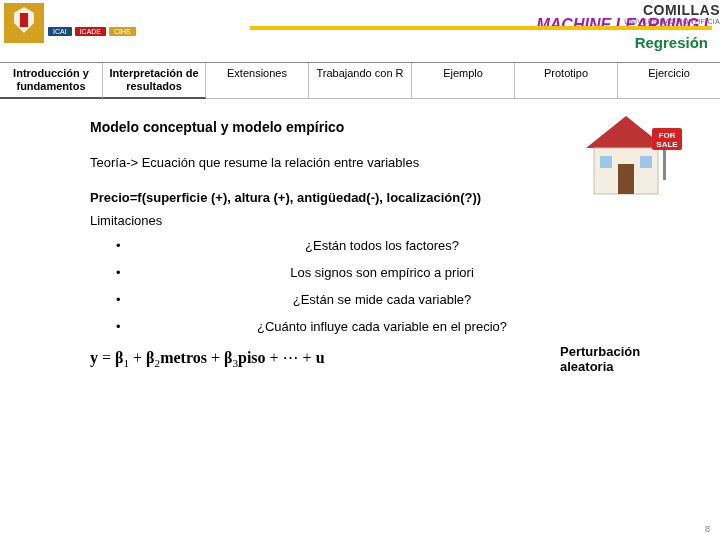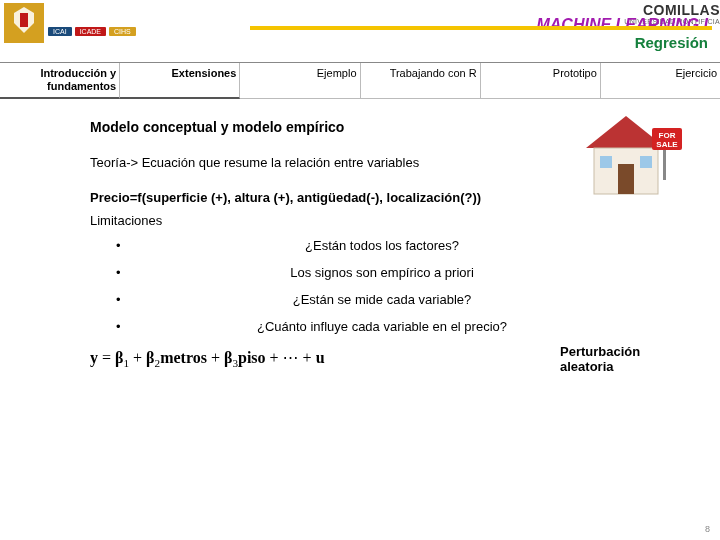--- a/index.html
+++ b/index.html
@@ -10,21 +10,21 @@
   .title-block { flex: 1; padding-top: 2px; text-align: right; }
   .uni-name { font-size: 14px; font-weight: bold; color: #333; letter-spacing: .5px; }
   .uni-sub { font-size: 7px; color: #666; letter-spacing: .3px; }
   .badges { margin-top: 2px; display: flex; gap: 3px; }
   .badge { font-size: 7px; padding: 1px 5px; color: #fff; border-radius: 1px; }
   .b1 { background: #1a4a7a; } .b2 { background: #c01818; } .b3 { background: #d4a020; }
   .course-line { position: absolute; top: 16px; right: 12px; font-style: italic; font-weight: bold; font-size: 16px; color: #a21caf; }
   .yellow-rule { position: absolute; top: 26px; left: 250px; right: 8px; height: 4px; background: #f5c400; }
   .section-title { position: absolute; top: 34px; right: 12px; font-weight: bold; color: #15803d; font-size: 15px; }
   .tabs { display: flex; margin-top: 4px; border-top: 1px solid #888; }
-  .tab { flex: 1; text-align: right; font-size: 11px; line-height: 13px; padding: 4px 3px; border-right: 1px solid #bbb; border-bottom: 1px solid #bbb; background: #fff; }
+  .tab { flex: 1; text-align: center; font-size: 11px; line-height: 13px; padding: 4px 3px; border-right: 1px solid #bbb; border-bottom: 1px solid #bbb; background: #fff; }
   .tab:first-child, .tab:nth-child(2) { font-weight: bold; border-bottom: 2px solid #555; }
   .tab:last-child { border-right: none; }
   .content { padding: 20px 90px 0 90px; position: relative; }
   .h1 { font-weight: bold; font-size: 14px; margin-bottom: 20px; }
   .para { font-size: 13px; margin-bottom: 20px; }
   .formula1 { font-weight: bold; font-size: 13px; margin-bottom: 8px; }
   .limit-title { font-size: 13px; margin-bottom: 10px; }
   .limit-list { list-style: none; padding-left: 26px; text-align: center; }
   .limit-list li { font-size: 13px; margin-bottom: 12px; position: relative; padding-left: 18px; }
   .limit-list li::before { content: "•"; position: absolute; left: 0; }
@@ -55,23 +55,24 @@
       <span class="badge b3">CIHS</span>
     </div>
   </div>
 </div>
 <div class="course-line">MACHINE LEARNING I</div>
 <div class="yellow-rule"></div>
 <div class="section-title">Regresión</div>
 
 <div class="tabs">
   <div class="tab">Introducción y fundamentos</div>
+  <div class="tab">Interpretación de resultados</div>
   <div class="tab">Extensiones</div>
+  <div class="tab">Trabajando con R</div>
   <div class="tab">Ejemplo</div>
-  <div class="tab">Trabajando con R</div>
   <div class="tab">Prototipo</div>
   <div class="tab">Ejercicio</div>
 </div>
 
 <div class="content">
   <div class="h1">Modelo conceptual y modelo empírico</div>
   <div class="para">Teoría-&gt; Ecuación que resume la relación entre variables</div>
   <div class="formula1">Precio=f(superficie (+), altura (+), antigüedad(-), localización(?))</div>
   <div class="limit-title">Limitaciones</div>
   <ul class="limit-list">

